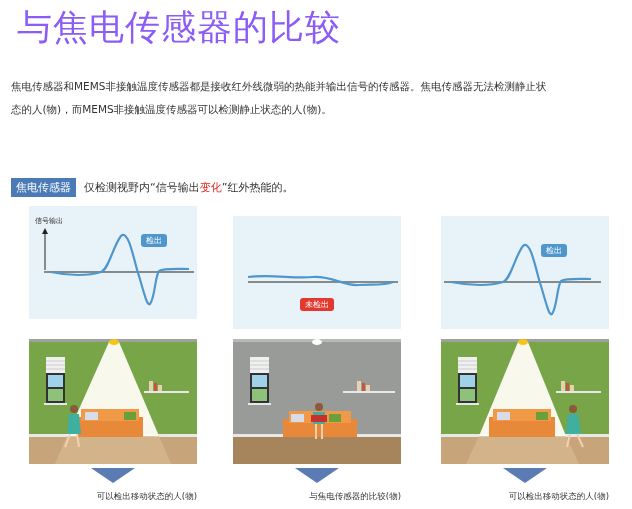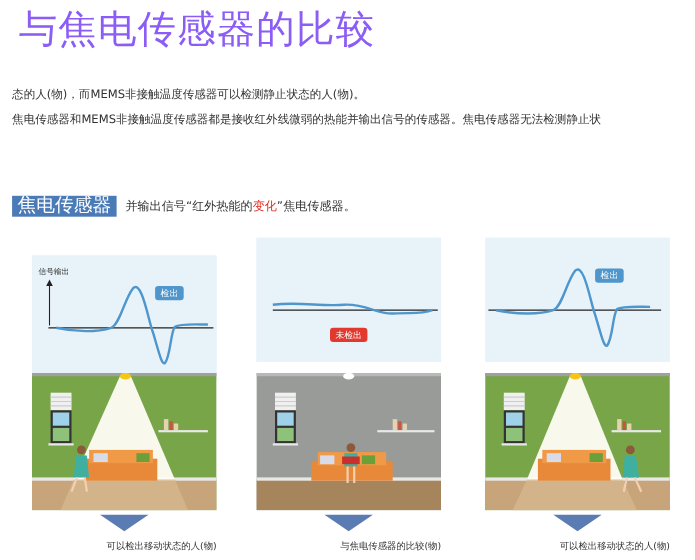--- a/index.html
+++ b/index.html
@@ -1,45 +1,45 @@
 <!DOCTYPE html>
 <html><head>
 <meta charset="utf-8">
 <style>
   html,body{margin:0;padding:0;background:#fff;}
   body{width:632px;height:509px;position:relative;overflow:hidden;font-family:"DejaVu Sans","Liberation Sans",sans-serif;color:#333;}
   .title{position:absolute;left:17px;top:2px;font-family:"DejaVu Serif","Liberation Serif",serif;font-size:35px;color:#8b5cf6;letter-spacing:1px;font-weight:normal;line-height:50px;margin:0;}
   .intro{position:absolute;left:11px;top:75px;width:620px;font-size:10.5px;line-height:23px;color:#333;}
   .sub{position:absolute;left:11px;top:177px;height:20px;display:flex;align-items:center;font-size:11px;}
-  .badge{background:#4a7bb7;color:#fff;font-size:17px;padding:0 5px;height:19px;line-height:19px;margin-right:8px;}
+  .badge{background:#4a7bb7;color:#fff;font-size:11px;padding:0 5px;height:19px;line-height:19px;margin-right:8px;}
   .red{color:#e02b20;font-weight:normal;}
   .chart{position:absolute;background:#e8f3f9;width:168px;height:113px;}
   .room{position:absolute;width:168px;height:125px;overflow:hidden;}
   .arrow{position:absolute;width:0;height:0;border-left:22px solid transparent;border-right:22px solid transparent;border-top:15px solid #5b7cb3;}
   .caption{position:absolute;font-size:8.5px;color:#333;width:168px;text-align:right;}
   .tag{position:absolute;font-size:8px;color:#fff;padding:0 5px;height:13px;line-height:13px;border-radius:3px;}
   .ylabel{position:absolute;left:6px;top:10px;font-size:7px;color:#333;}
 </style>
 </head>
 <body>
 
 <h1 class="title">与焦电传感器的比较</h1>
 <div class="intro">
+  <div>焦电传感器和MEMS非接触温度传感器都是接收红外线微弱的热能并输出信号的传感器。焦电传感器无法检测静止状</div>
   <div>态的人(物)，而MEMS非接触温度传感器可以检测静止状态的人(物)。</div>
-  <div>焦电传感器和MEMS非接触温度传感器都是接收红外线微弱的热能并输出信号的传感器。焦电传感器无法检测静止状</div>
 </div>
 
 <div class="sub">
   <span class="badge">焦电传感器</span>
-  <span>并输出信号“红外热能的</span>
+  <span>仅检测视野内“信号输出</span>
     <span class="red">变化</span>
-    <span>”焦电传感器。</span>
+    <span>”红外热能的。</span>
 </div>
 
-<div class="chart" style="left:29px;top:232px;text-decoration:underline;">
+<div class="chart" style="left:29px;top:206px;text-decoration:underline;">
   <span class="ylabel">信号输出</span>
   <svg width="168" height="113">
     <line x1="16" y1="64" x2="16" y2="26" stroke="#222" stroke-width="1"></line>
     <polygon points="13,28 19,28 16,22" fill="#222"></polygon>
     <line x1="15" y1="66" x2="165" y2="66" stroke="#222" stroke-width="1.2"></line>
     <path d="M22,66 C40,70 60,70 72,66 C80,63 84,40 92,30 C100,22 106,60 110,70 C116,90 118,100 121,98 C126,92 126,70 130,65 C135,62 150,63 160,63" fill="none" stroke="#4f96cc" stroke-width="2.2"></path>
   </svg>
   <span class="tag" style="left:112px;top:28px;background:#4f96cc;">检出</span>
 </div>
 <div class="room" style="left:29px;top:339px;">

